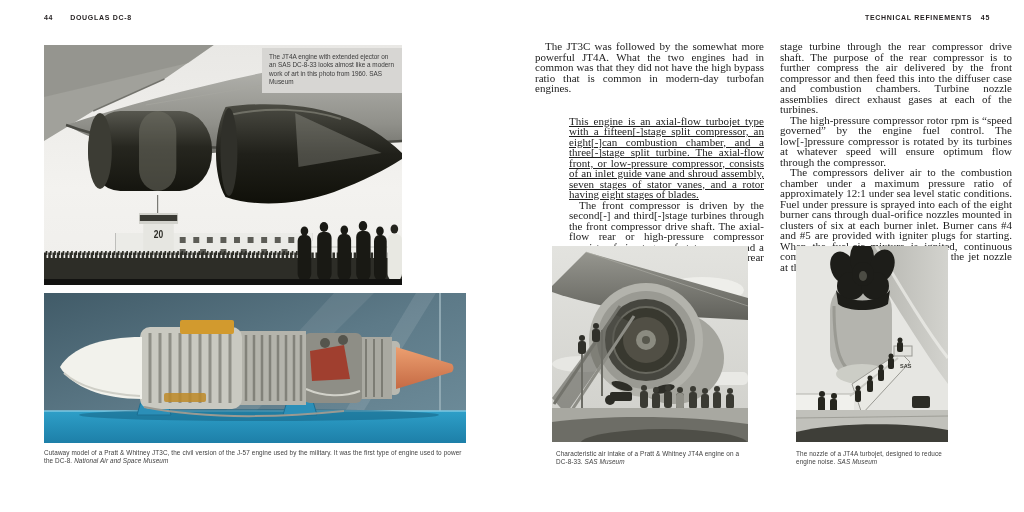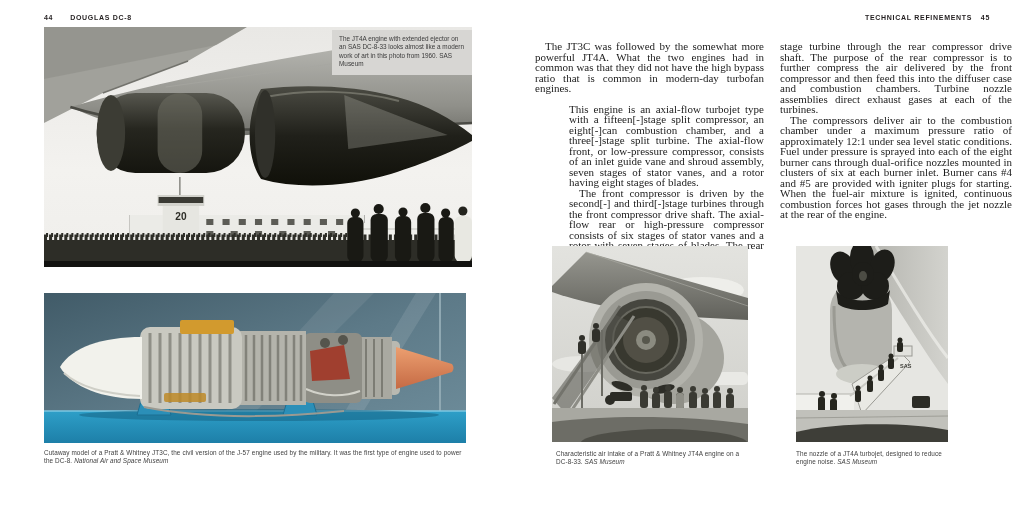--- a/index.html
+++ b/index.html
@@ -11,21 +11,21 @@
   
   .runhead {
     position:absolute; top:14px; font-family:"Liberation Sans", sans-serif;
     font-size:7px; font-weight:bold; letter-spacing:0.7px; color:#231f20;
   }
   .rh-left  { left:44px;  display:flex; gap:17px; }
   .rh-right { left:865px; width:125px; display:flex; justify-content:space-between; }
   
   figure.photo { position:absolute; overflow:hidden; background:#ddd; }
   figure.photo svg { display:block; width:100%; height:100%; }
-  .ph-wing    { left:44px;  top:27px;  width:428px; height:240px; }
+  .ph-wing    { left:44px;  top:45px;  width:358px; height:240px; }
   .ph-cutaway { left:44px;  top:293px; width:422px; height:150px; }
   .ph-intake  { left:552px; top:246px; width:196px; height:196px; }
   .ph-nozzle  { left:796px; top:246px; width:152px; height:196px; }
   
   .overlay-cap {
     position:absolute; top:3px; right:0; width:140px;
     background:#d7d6d3; color:#3a3a3a; padding:5px 7px 6px 7px;
     font-family:"Liberation Sans", sans-serif; font-size:6.4px; line-height:8.4px;
   }
   
@@ -37,21 +37,21 @@
   .cap-cutaway { left:44px;  top:449px; width:428px; }
   .cap-intake  { left:556px; top:450px; width:192px; }
   .cap-nozzle  { left:796px; top:450px; width:152px; }
   
   .col { position:absolute; top:41px; text-align:justify; color:#1c1c1c; }
   .col-1 { left:535px; width:229px; }
   .col-2 { left:780px; width:232px; }
   .col p { font-size:11px; line-height:10.5px; }
   .col p.ind { text-indent:10px; }
   .col p.quote { margin-left:34px; }
-  .col p.qtop { margin-top:10px; }
+  .col p.qtop { margin-top:22px;text-decoration:underline; }
 </style>
 </head>
 <body>
 
 <div class="spread">
 
   <div class="runhead rh-left">
     <span>44</span>
     <span>DOUGLAS DC-8</span>
   </div>
@@ -241,20 +241,21 @@
     <span>Cutaway model of a Pratt &amp; Whitney JT3C, the civil version of the J-57 engine used by the military. It was the first type of engine used to power the DC-8. </span><em>National Air and Space Museum</em>
   </p>
 
   <div class="col col-1">
     <p class="ind">The JT3C was followed by the somewhat more powerful JT4A. What the two engines had in common was that they did not have the high bypass ratio that is common in modern-day turbofan engines.</p>
     <p class="quote qtop">This engine is an axial-flow turbojet type with a fifteen[-]stage split compressor, an eight[-]can combustion chamber, and a three[-]stage split turbine. The axial-flow front, or low-pressure compressor, consists of an inlet guide vane and shroud assembly, seven stages of stator vanes, and a rotor having eight stages of blades.</p>
     <p class="quote ind">The front compressor is driven by the second[-] and third[-]stage turbines through the front compressor drive shaft. The axial-flow rear or high-pressure compressor consists of six stages of stator vanes and a rotor with seven stages of blades. The rear compressor is driven by the first[-]</p>
   </div>
   <div class="col col-2">
     <p>stage turbine through the rear compressor drive shaft. The purpose of the rear compressor is to further compress the air delivered by the front compressor and then feed this into the diffuser case and combustion chambers. Turbine nozzle assemblies direct exhaust gases at each of the turbines.</p>
+    <p class="ind">The high-pressure compressor rotor rpm is “speed governed” by the engine fuel control. The low[-]pressure compressor is rotated by its turbines at whatever speed will ensure optimum flow through the compressor.</p>
     <p class="ind">The compressors deliver air to the combustion chamber under a maximum pressure ratio of approximately 12:1 under sea level static conditions. Fuel under pressure is sprayed into each of the eight burner cans through dual-orifice nozzles mounted in clusters of six at each burner inlet. Burner cans #4 and #5 are provided with igniter plugs for starting. When the fuel-air mixture is ignited, continuous combustion forces hot gases through the jet nozzle at the rear of the engine.</p>
   </div>
 
   <figure class="photo ph-intake">
     <svg viewBox="0 0 196 196" preserveAspectRatio="none">
       <defs>
         <linearGradient id="sky2" x1="0" y1="0" x2="0" y2="1">
           <stop offset="0" stop-color="#e3e3df"></stop>
             <stop offset="1" stop-color="#cfcfca"></stop>
         </linearGradient>

